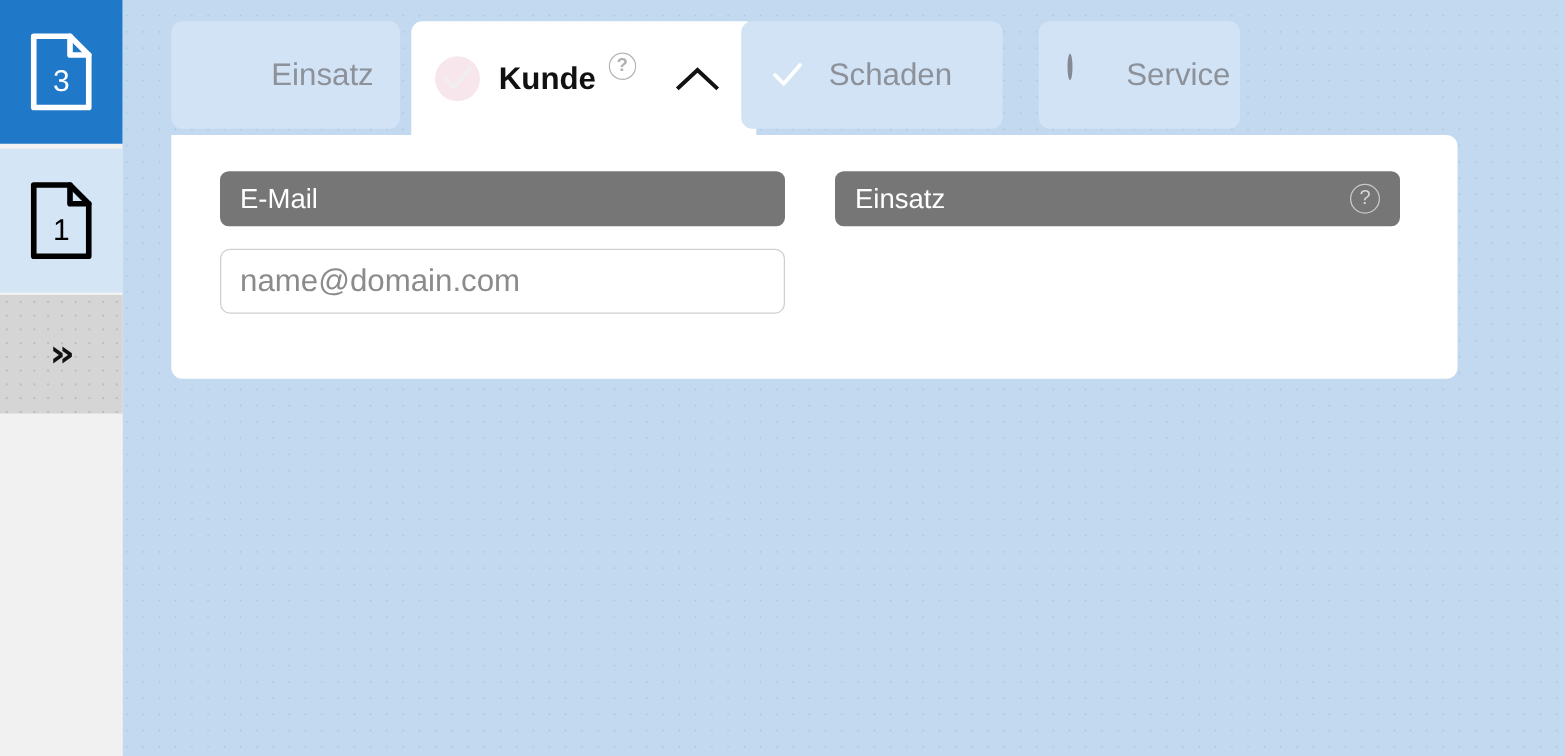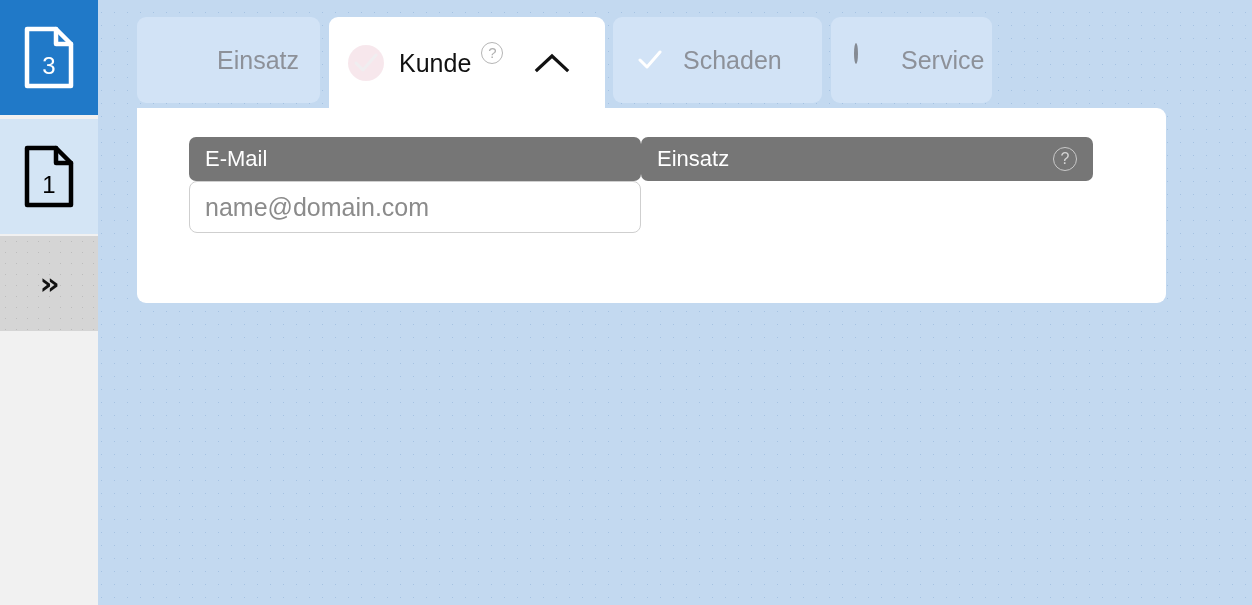--- a/index.html
+++ b/index.html
@@ -101,20 +101,21 @@
     display: flex;
     align-items: center;
     box-sizing: border-box;
     padding: 0 22px;
     cursor: pointer;
   }
   .tab.active {
     background: #ffffff;
     border-radius: 9px 9px 0 0;
     height: 92px;
+    font-weight: bold;
   }
   .tab-label {
     font-size: 25px;
     color: #8d9199;
     font-family: "Liberation Sans", sans-serif;
     white-space: nowrap;
   }
   .tab.active .tab-label {
     color: #111111;
   }
@@ -194,22 +195,23 @@
     position: absolute;
     left: 137px; top: 108px;
     width: 1029px;
     height: 195px;
     background: #ffffff;
     border-radius: 0 9px 9px 9px;
     box-sizing: border-box;
   }
   .fields {
     position: absolute;
-    left: 52px; top: 29px;
-    display: flex;
+    left: 39px; top: 29px;
+    display: flex;
+    gap: 40px;
   }
   .field {
     width: 452px;
   }
   .field-head {
     height: 44px;
     background: #767676;
     border-radius: 7px;
     display: flex;
     align-items: center;
@@ -223,21 +225,21 @@
     font-family: "Liberation Sans", sans-serif;
   }
   .field-head .help-circle {
     border-color: #c9c9c9;
     color: #d4d4d4;
     width: 24px; height: 24px;
     line-height: 21px;
     font-size: 16px;
   }
   .field-input {
-    margin-top: 0;
+    margin-top: 18px;
     height: 52px;
     border: 1.5px solid #cfcfcf;
     border-radius: 8px;
     background: #ffffff;
     display: flex;
     align-items: center;
     padding: 0 15px;
     box-sizing: border-box;
     font-size: 25px;
     color: #8b8b8b;
@@ -301,21 +303,21 @@
       </span>
       <span class="tab-label">Kunde</span>
       <span class="help-circle">?</span>
       <span class="collapse-caret">
         <svg width="38" height="24" viewBox="0 0 38 24" aria-hidden="true">
           <path d="M4 19 L19 5 L34 19" fill="none" stroke="#121212" stroke-width="3.2" stroke-linecap="square" stroke-linejoin="miter"></path>
         </svg>
       </span>
     </div>
 
-    <div class="tab" style="left:476px; width:209px;">
+    <div class="tab" style="left:456px; width:209px;">
       <span class="st">
         <span class="st-check">
           <svg width="24" height="22" viewBox="0 0 24 22" aria-hidden="true">
             <path d="M2 11 L9 18 L22 3" fill="none" stroke="#ffffff" stroke-width="3" stroke-linecap="round" stroke-linejoin="round"></path>
           </svg>
         </span>
       </span>
       <span class="tab-label">Schaden</span>
     </div>
 

